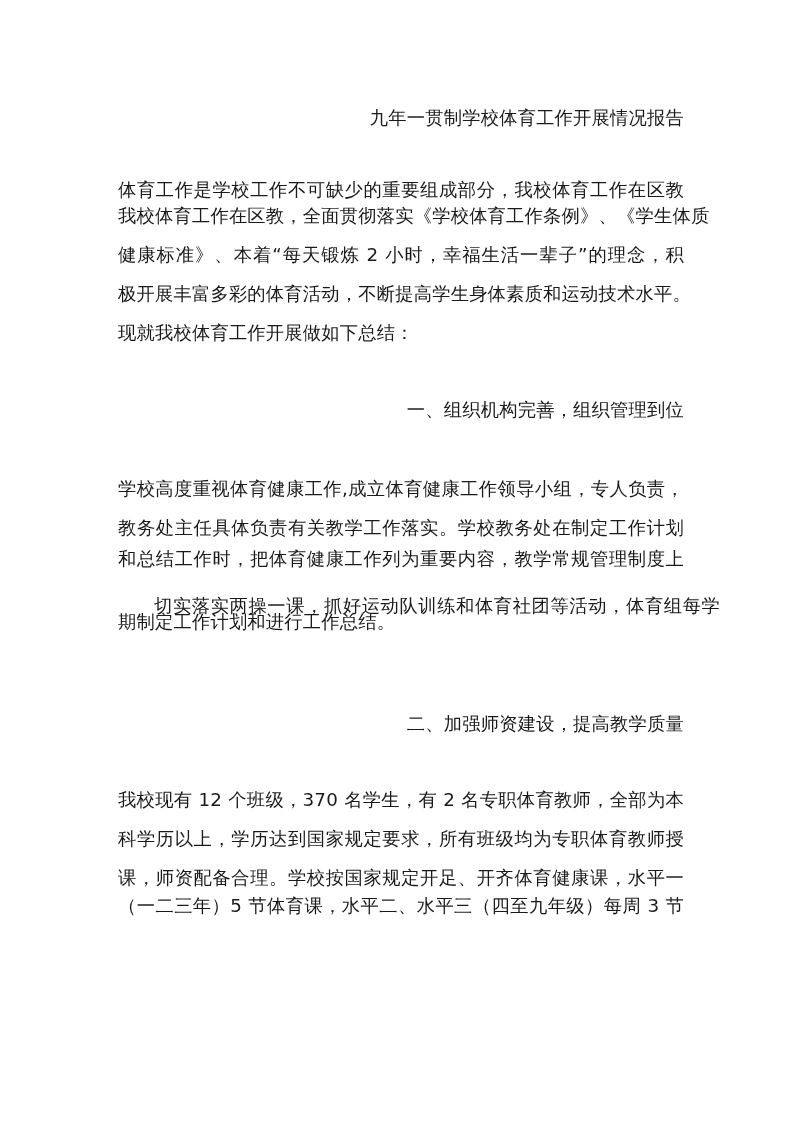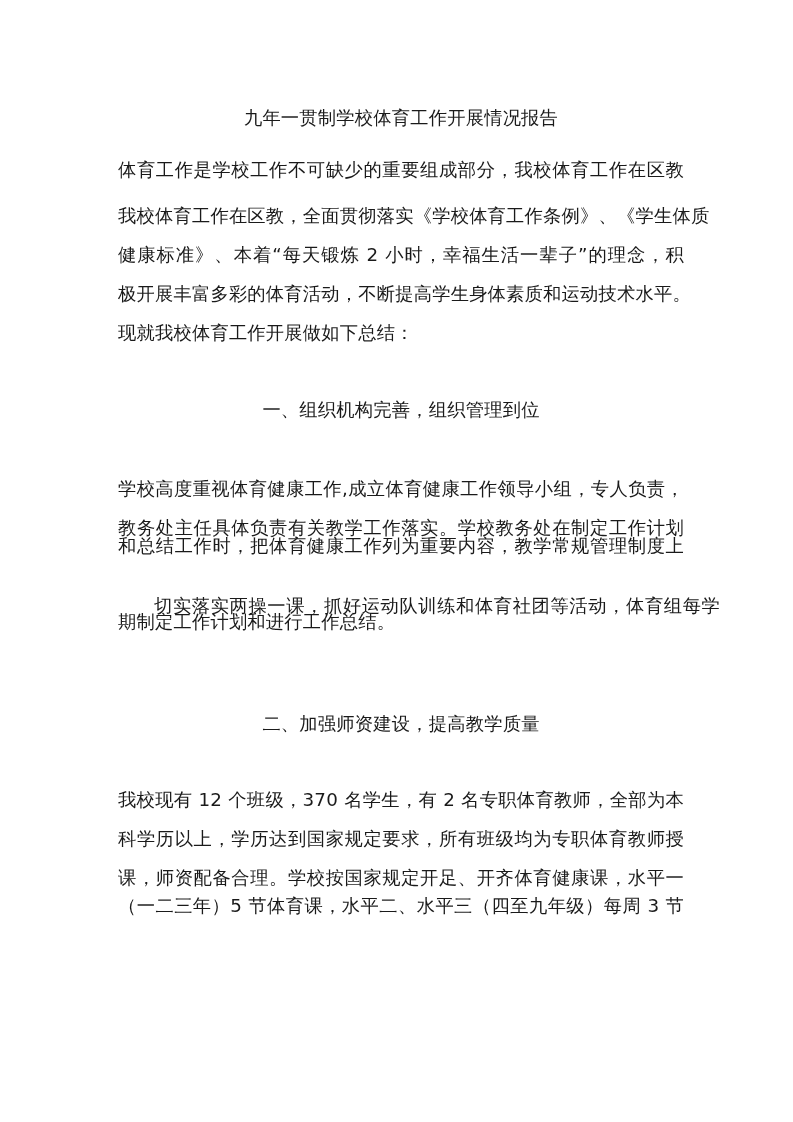--- a/index.html
+++ b/index.html
@@ -29,44 +29,44 @@
       line-height: 39px;
       font-size: 18.3px;
       white-space: nowrap;
       letter-spacing: 0.2px;
     }
     .justify {
       text-align: justify;
       text-align-last: justify;
     }
     .title, .heading {
-      text-align: center;
+      text-align: right;
     }
   </style>
 </head>
 <body>
 
 <div class="page">
 
   <div class="line title" style="top:98px;">九年一贯制学校体育工作开展情况报告</div>
 
   <div>
-    <div class="line justify" style="top:150px;">体育工作是学校工作不可缺少的重要组成部分，我校体育工作在区教</div>
+    <div class="line justify" style="top:170px;">体育工作是学校工作不可缺少的重要组成部分，我校体育工作在区教</div>
     <div class="line justify" style="top:196px;">我校体育工作在区教，全面贯彻落实《学校体育工作条例》、《学生体质</div>
     <div class="line justify" style="top:235px;">健康标准》、本着“每天锻炼 2 小时，幸福生活一辈子”的理念，积</div>
     <div class="line justify" style="top:274px;">极开展丰富多彩的体育活动，不断提高学生身体素质和运动技术水平。</div>
     <div class="line" style="top:313px;">现就我校体育工作开展做如下总结：</div>
   </div>
 
   <div class="line heading" style="top:390px;">一、组织机构完善，组织管理到位</div>
 
   <div>
     <div class="line justify" style="top:469px;">学校高度重视体育健康工作,成立体育健康工作领导小组，专人负责，</div>
     <div class="line justify" style="top:508px;">教务处主任具体负责有关教学工作落实。学校教务处在制定工作计划</div>
-    <div class="line justify" style="top:526px;">和总结工作时，把体育健康工作列为重要内容，教学常规管理制度上</div>
+    <div class="line justify" style="top:539px;">和总结工作时，把体育健康工作列为重要内容，教学常规管理制度上</div>
     <div class="line justify" style="top:586px;margin-left:36px;">切实落实两操一课，抓好运动队训练和体育社团等活动，体育组每学</div>
     <div class="line" style="top:602px;">期制定工作计划和进行工作总结。</div>
   </div>
 
   <div class="line heading" style="top:704px;">二、加强师资建设，提高教学质量</div>
 
   <div>
     <div class="line justify" style="top:780px;">我校现有 12 个班级，370 名学生，有 2 名专职体育教师，全部为本</div>
     <div class="line justify" style="top:819px;">科学历以上，学历达到国家规定要求，所有班级均为专职体育教师授</div>
     <div class="line justify" style="top:858px;">课，师资配备合理。学校按国家规定开足、开齐体育健康课，水平一</div>

